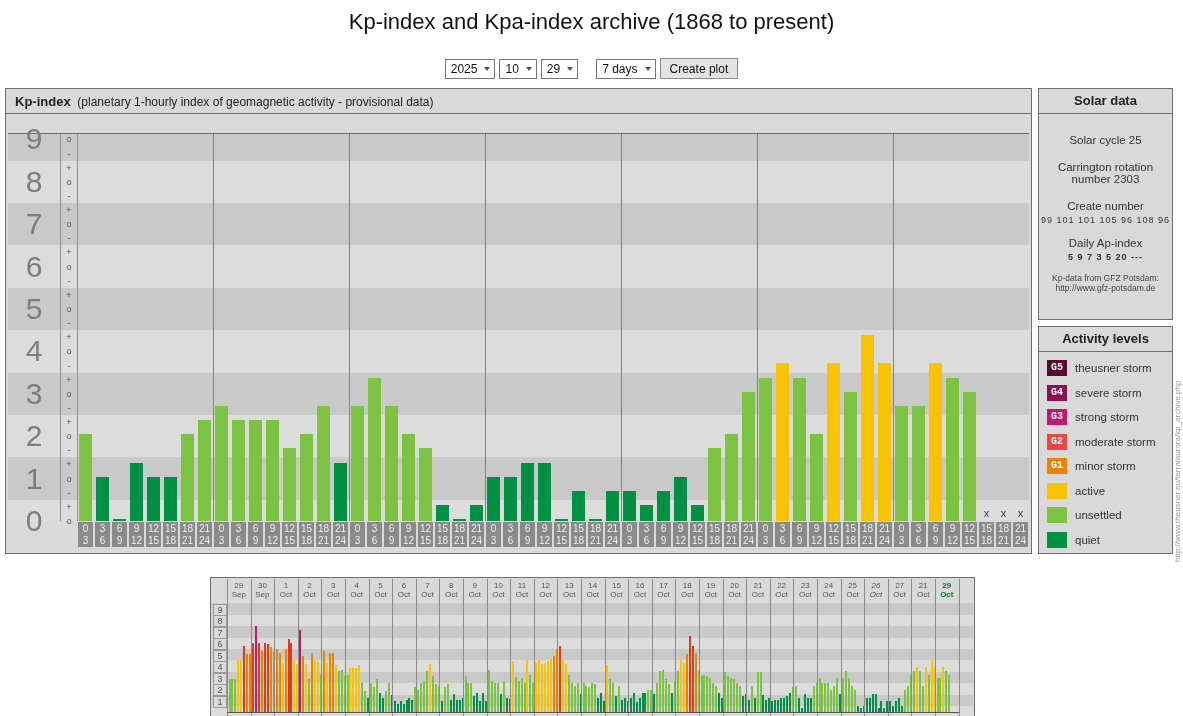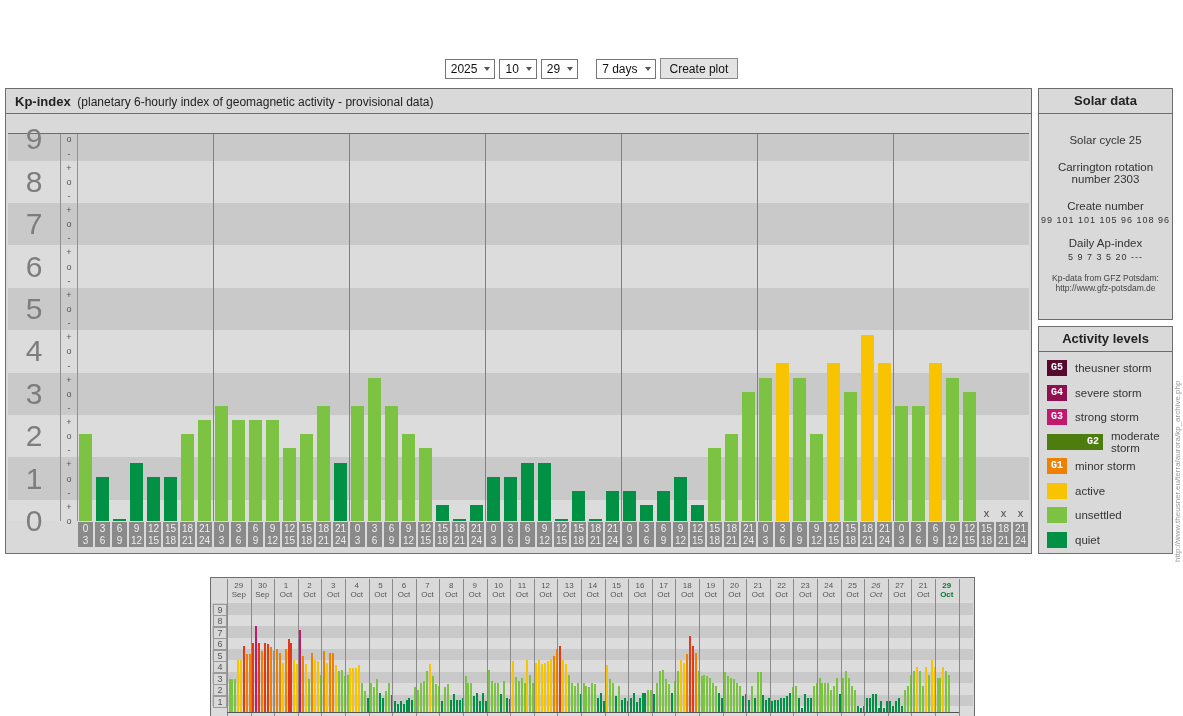--- a/index.html
+++ b/index.html
@@ -51,20 +51,21 @@
   .ov-num{position:absolute;left:1px;width:12px;height:10px;line-height:10px;text-align:center;font-size:9px;color:#555;background:#d9d9d9;border:1px solid #9a9a9a;}
   #ov-plot{left:16px;top:22px;width:746px;height:116px;}
   .ov-sep{position:absolute;top:-21px;width:1px;height:137px;background:#8a8a8a;}
   #ov-baseline{position:absolute;left:0;top:112px;width:732px;height:1px;background:#555;}
 </style>
 </head>
 <body>
 
 <div id="stage">
 
+  <div class="abs" id="page-title">Kp-index and Kpa-index archive (1868 to present)</div>
 
   <div class="abs" id="controls">
     <span class="sel">
         <span>2025</span>
         <span class="arrow"></span>
       </span>
     <span class="sel">
         <span>10</span>
         <span class="arrow"></span>
       </span>
@@ -75,21 +76,21 @@
     <span class="gap"></span>
     <span class="sel">
         <span>7 days</span>
         <span class="arrow"></span>
       </span>
     <button id="create-btn">Create plot</button>
   </div>
 
   <div class="abs panel" id="main-panel">
     <div class="abs" id="main-header">
-      <b>Kp-index</b>&nbsp;&nbsp;<span>(planetary 6-hourly index of geomagnetic activity - provisional data)</span>
+      <b>Kp-index</b>&nbsp;&nbsp;<span>(planetary 1-hourly index of geomagnetic activity - provisional data)</span>
     </div>
     <div class="abs" id="main-bands">
         <div class="band" style="top: 0px; height: 26.6px; background: rgb(201, 201, 201);"></div>
         <div class="band" style="top: 26.6px; height: 42.4px; background: rgb(220, 220, 220);"></div>
         <div class="band" style="top: 69px; height: 42.4px; background: rgb(201, 201, 201);"></div>
         <div class="band" style="top: 111.4px; height: 42.4px; background: rgb(220, 220, 220);"></div>
         <div class="band" style="top: 153.8px; height: 42.4px; background: rgb(201, 201, 201);"></div>
         <div class="band" style="top: 196.2px; height: 42.4px; background: rgb(220, 220, 220);"></div>
         <div class="band" style="top: 238.6px; height: 42.4px; background: rgb(201, 201, 201);"></div>
         <div class="band" style="top: 281px; height: 42.4px; background: rgb(220, 220, 220);"></div>
@@ -432,42 +433,42 @@
   </div>
 
   <div class="abs panel" id="solar-panel">
     <div class="panel-h">Solar data</div>
     <div class="solar-line" style="margin-top:20px;">Solar cycle 25</div>
     <div class="solar-line" style="margin-top:15px;">Carrington rotation</div>
     <div class="solar-line">number 2303</div>
     <div class="solar-line" style="margin-top:15px;">Create number</div>
     <div class="solar-nums" style="margin-top:3px;">99  101 101 105 96  108 96</div>
     <div class="solar-line" style="margin-top:12px;">Daily Ap-index</div>
-    <div class="solar-nums" style="margin-top:3px;">5    9    7    3    5    20   ---</div>
+    <div class="solar-nums" style="margin-top:3px;font-weight:bold;">5    9    7    3    5    20   ---</div>
     <div class="solar-src" style="margin-top:11px;">Kp-data from GFZ Potsdam:</div>
     <div class="solar-src">http://www.gfz-potsdam.de</div>
   </div>
 
   <div class="abs panel" id="act-panel">
     <div class="panel-h">Activity levels</div>
     <div id="act-rows" style="padding-top:4px;">
         <div class="act-row">
           <div class="chip" style="background: rgb(86, 8, 47);">G5</div>
           <div class="act-label">theusner storm</div>
         </div>
         <div class="act-row">
           <div class="chip" style="background: rgb(142, 16, 80);">G4</div>
           <div class="act-label">severe storm</div>
         </div>
         <div class="act-row">
           <div class="chip" style="background: rgb(194, 24, 110);">G3</div>
           <div class="act-label">strong storm</div>
         </div>
         <div class="act-row">
-          <div class="chip" style="background: #4d7c0f; padding-left: 36px;">G2</div>
+          <div class="chip" style="background: #ef4444;">G2</div>
           <div class="act-label">moderate storm</div>
         </div>
         <div class="act-row">
           <div class="chip" style="background: rgb(238, 129, 0);">G1</div>
           <div class="act-label">minor storm</div>
         </div>
         <div class="act-row">
           <div class="chip" style="background: rgb(248, 195, 1);"></div>
           <div class="act-label">active</div>
         </div>

